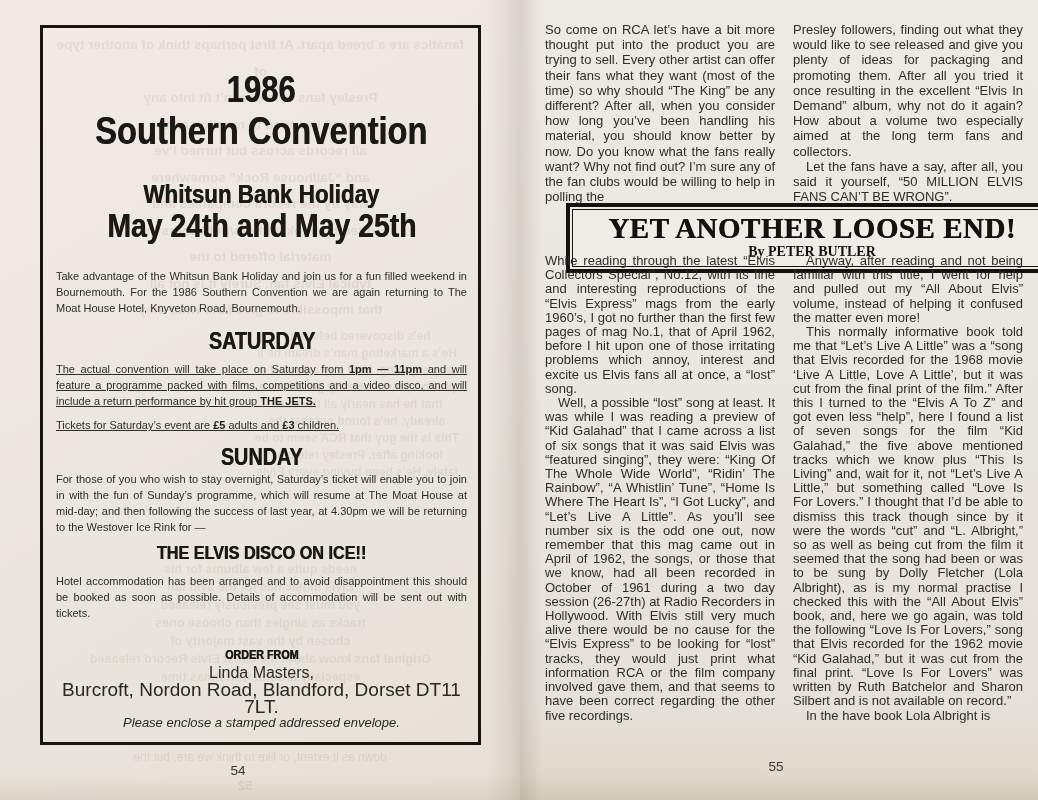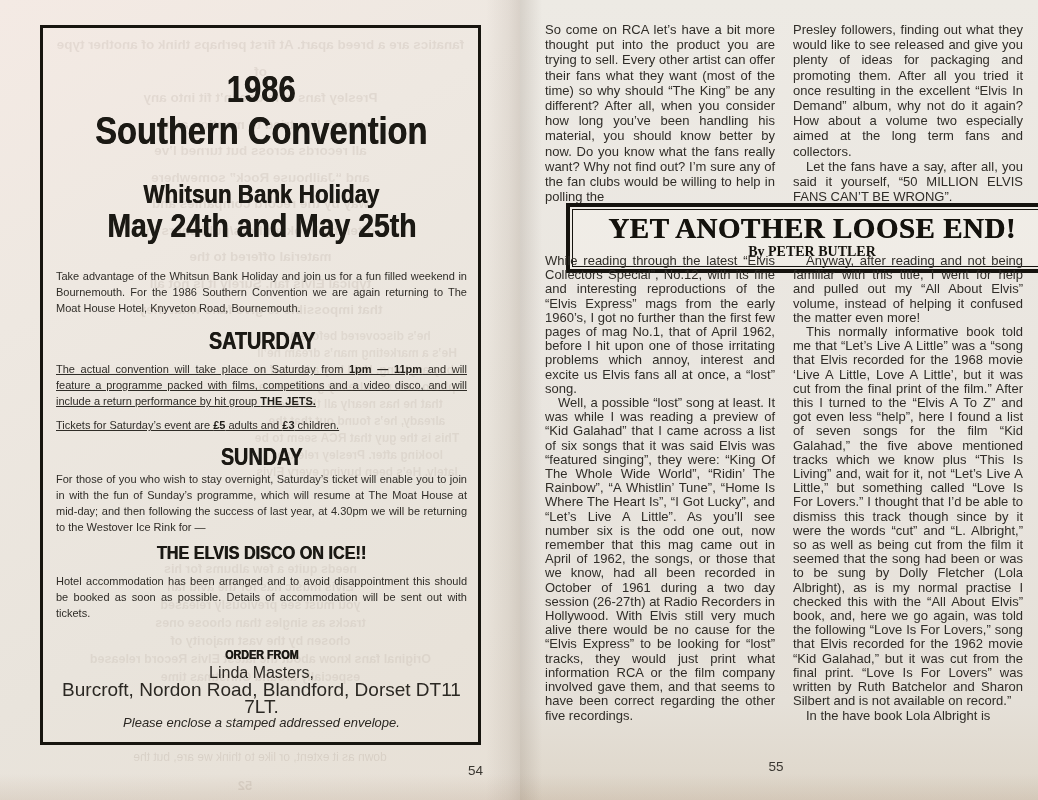--- a/index.html
+++ b/index.html
@@ -58,21 +58,21 @@
   .col p{margin:0;}
   .ind{text-indent:13px;}
   .rp-headline{position:absolute;top:203px;left:46px;width:492px;box-sizing:border-box;
     border:4px solid #15130e;background:rgba(255,253,248,.25);}
   .rp-headline-inner{border:1px solid #15130e;margin:2px;padding:2px 6px 6px;text-align:center;}
   .headline-text{font-family:"Liberation Serif",serif;font-weight:bold;font-size:29px;line-height:32px;
     letter-spacing:.5px;color:#14120d;text-shadow:.5px 0 0 currentColor;}
   .byline{font-family:"Liberation Serif",serif;font-weight:bold;font-size:14px;line-height:16px;color:#14120d;}
 
   .page-num{position:absolute;bottom:22px;left:0;right:0;text-align:center;font-size:13.5px;color:#3a3731;}
-  .page-num-left{right:37px;text-align:right;}
+  .page-num-left{right:44px;}
   .page-num-right{bottom:26px;right:6px;}
 </style>
 </head>
 <body>
 
 <div id="scan">
 
   <div class="page-left">
 
     <div class="ad-box">

